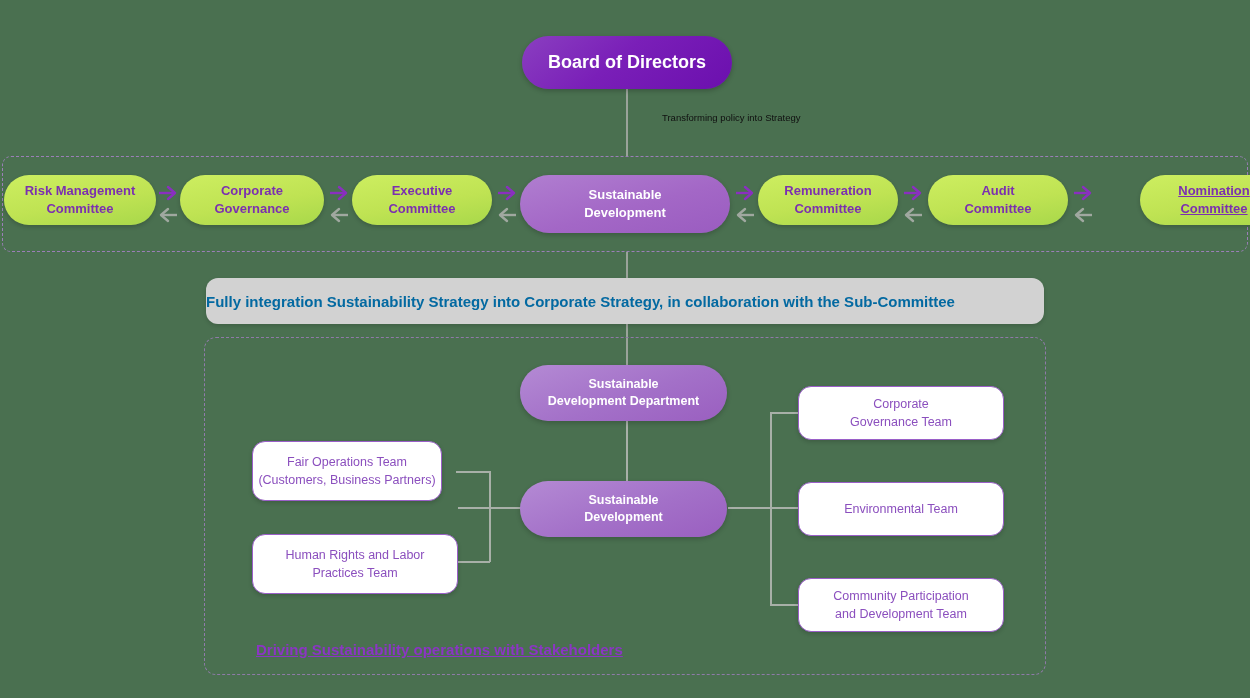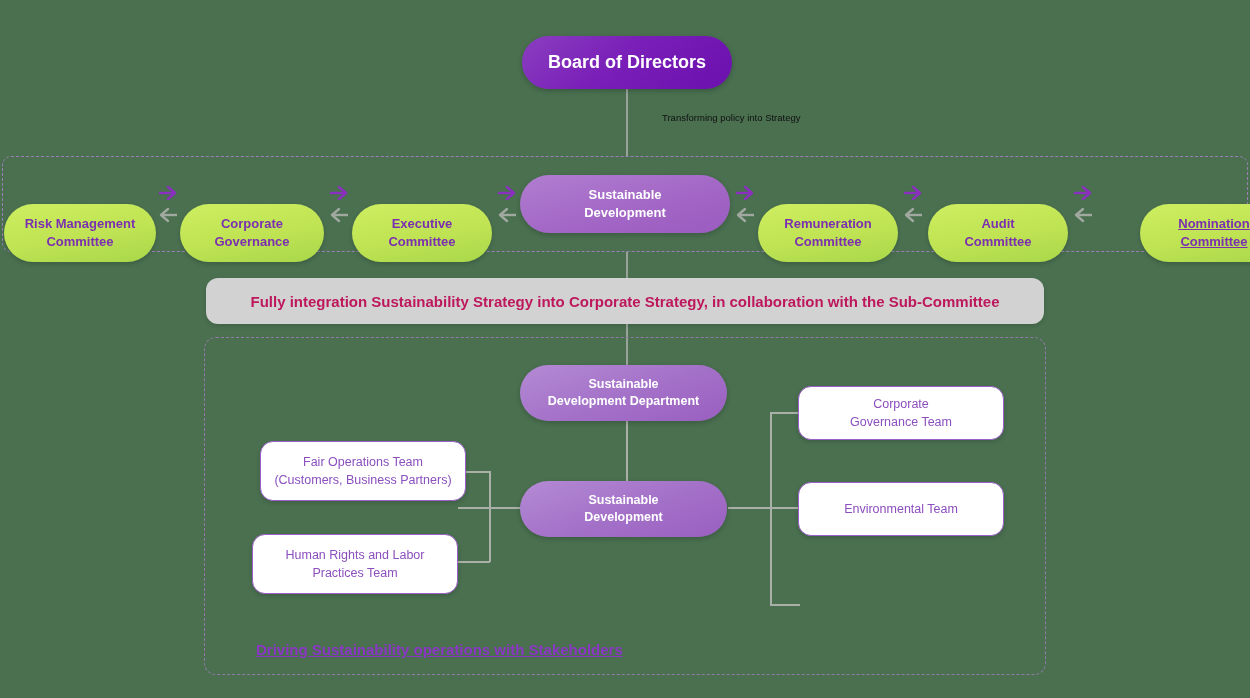--- a/index.html
+++ b/index.html
@@ -61,45 +61,44 @@
     left: 204px; top: 337px; width: 842px; height: 338px;
     border: 1.4px dashed #8f7aa8;
     border-radius: 12px;
   }
 
   
   .cmt {
     background: linear-gradient(170deg, #cdee60 0%, #bfe353 55%, #a8d84a 100%);
     color: #7b2fb0;
     font-size: 13px; font-weight: bold;
-    height: 58px; top: 175px;
+    height: 50px; top: 175px;
     box-shadow: 0 2px 4px rgba(0,0,0,0.18);
-    margin-top: 29px;
   }
   
   .cmt-center {
     background: linear-gradient(165deg, #b07ed0 0%, #a367c6 55%, #9a5cc0 100%);
     color: #ffffff;
     font-size: 13px; font-weight: bold;
     height: 58px; top: 175px;
     box-shadow: 0 2px 5px rgba(0,0,0,0.2);
   }
 
   
   .arrows { position: absolute; width: 26px; height: 52px; top: 178px; }
   .arrows svg { display: block; }
 
   
   .banner {
     position: absolute;
     left: 206px; top: 278px; width: 838px; height: 46px;
     background: #d2d2d2;
     border-radius: 12px;
-    display: flex; align-items: center; justify-content: center;
-    color: #be185d;
+    display: flex; align-items: center; justify-content: flex-start;
+    color: #0369a1;
     font-size: 15px; font-weight: bold;
     box-shadow: 0 2px 4px rgba(0,0,0,0.14);
   }
 
   
   .dept {
     background: linear-gradient(160deg, #b48ad4 0%, #a370c8 55%, #9a5fc0 100%);
     color: #ffffff;
     font-size: 12.5px; font-weight: bold;
     box-shadow: 0 2px 5px rgba(0,0,0,0.2);
@@ -261,32 +260,36 @@
   <div class="pill dept" style="left:520px; top:365px; width:207px; height:56px;">
     <span>Sustainable</span>
     <span>Development Department</span>
   </div>
 
   <div class="pill dept" style="left:520px; top:481px; width:207px; height:56px;">
     <span>Sustainable</span>
     <span>Development</span>
   </div>
 
-  <div class="team" style="left:260px; top:441px; width:206px; height:60px;text-align:right;">
+  <div class="team" style="left:252px; top:441px; width:190px; height:60px;text-align:right;">
     <span>Fair Operations Team</span>
     <span>(Customers, Business Partners)</span>
   </div>
   <div class="team" style="left:252px; top:534px; width:206px; height:60px;">
     <span>Human Rights and Labor</span>
     <span>Practices Team</span>
   </div>
 
   <div class="team" style="left:798px; top:386px; width:206px; height:54px;">
     <span>Corporate</span>
     <span>Governance Team</span>
   </div>
   <div class="team" style="left:798px; top:482px; width:206px; height:54px;">
     <span>Environmental Team</span>
   </div>
+  <div class="team" style="left:798px; top:578px; width:206px; height:54px;">
+    <span>Community Participation</span>
+    <span>and Development Team</span>
+  </div>
 
   <div class="anno-purple" style="left:256px; top:641px;">Driving Sustainability operations with Stakeholders</div>
 
 </div>
 
 </body></html>

